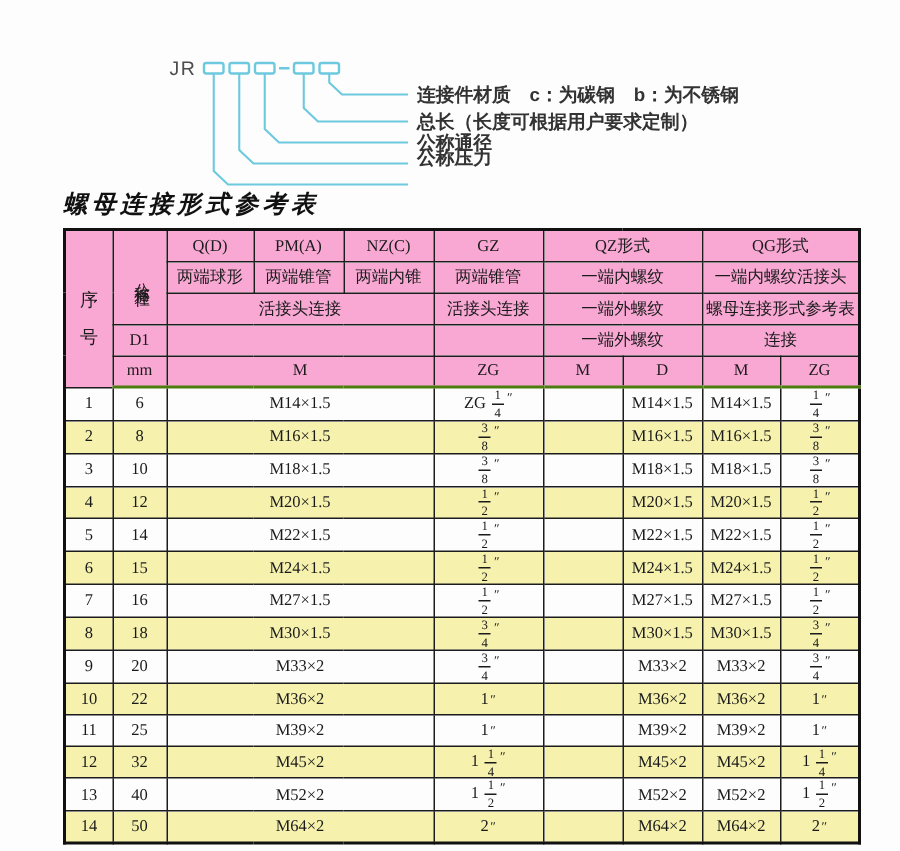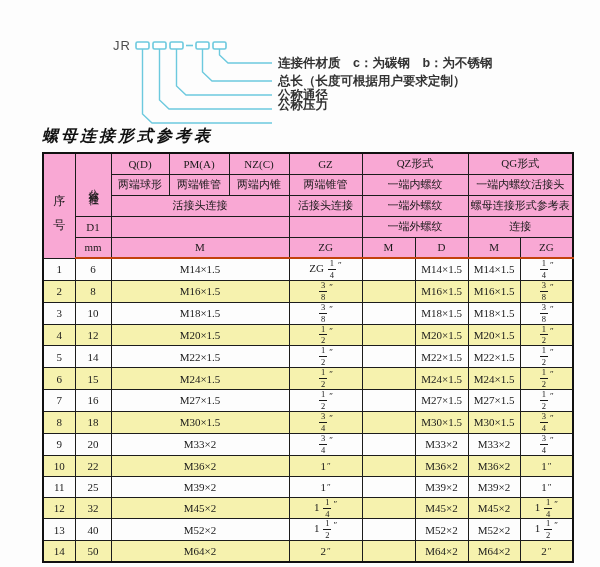--- a/index.html
+++ b/index.html
@@ -15,21 +15,21 @@
   .code-label { position:absolute; left:278px; height:14px; line-height:14px; font-family:"Liberation Sans","DejaVu Sans",sans-serif; font-size:12.5px; font-weight:bold; color:#333; white-space:nowrap; }
 
   
   .table-title { position:absolute; left:42px; top:126px; font-size:16px; font-weight:bold; font-style:italic; letter-spacing:3px; color:#111; font-family:"Liberation Serif","DejaVu Serif",serif; }
 
   
   table.ref { position:absolute; left:42px; top:152px; width:530px; border-collapse:collapse; table-layout:fixed; font-size:11px; text-align:center; }
   table.ref th, table.ref td { border:1px solid #1c1c1c; padding:0; height:21px; font-weight:normal; vertical-align:middle; overflow:hidden; white-space:nowrap; }
   table.ref { border:2px solid #111; }
   table.ref thead th { background:#f9a8d4; }
-  table.ref thead tr:last-child th { border-bottom:2px solid #c2410c; }
+  table.ref thead tr:last-child th { border-bottom:2px solid #4d7c0f; }
   tr.hl td { background:#f6f2ae; }
   .v-text { writing-mode:vertical-lr; text-orientation:upright; display:inline-block; line-height:1; }
   .v-no { letter-spacing:26px; font-size:12px; padding-top:10px; }
   .v-dn { letter-spacing:2px; font-size:10.5px; }
   .frac { display:inline-block; vertical-align:middle; text-align:center; font-size:8.5px; line-height:1.05; margin:0 1px; }
   .frac .fn { display:block; border-bottom:1px solid #1a1a1a; padding:0 2px 1px; }
   .frac .fd { display:block; padding-top:1px; }
   .inch { font-size:9px; vertical-align:top; position:relative; top:1px; margin-left:1px; }
 </style>
 </head>

